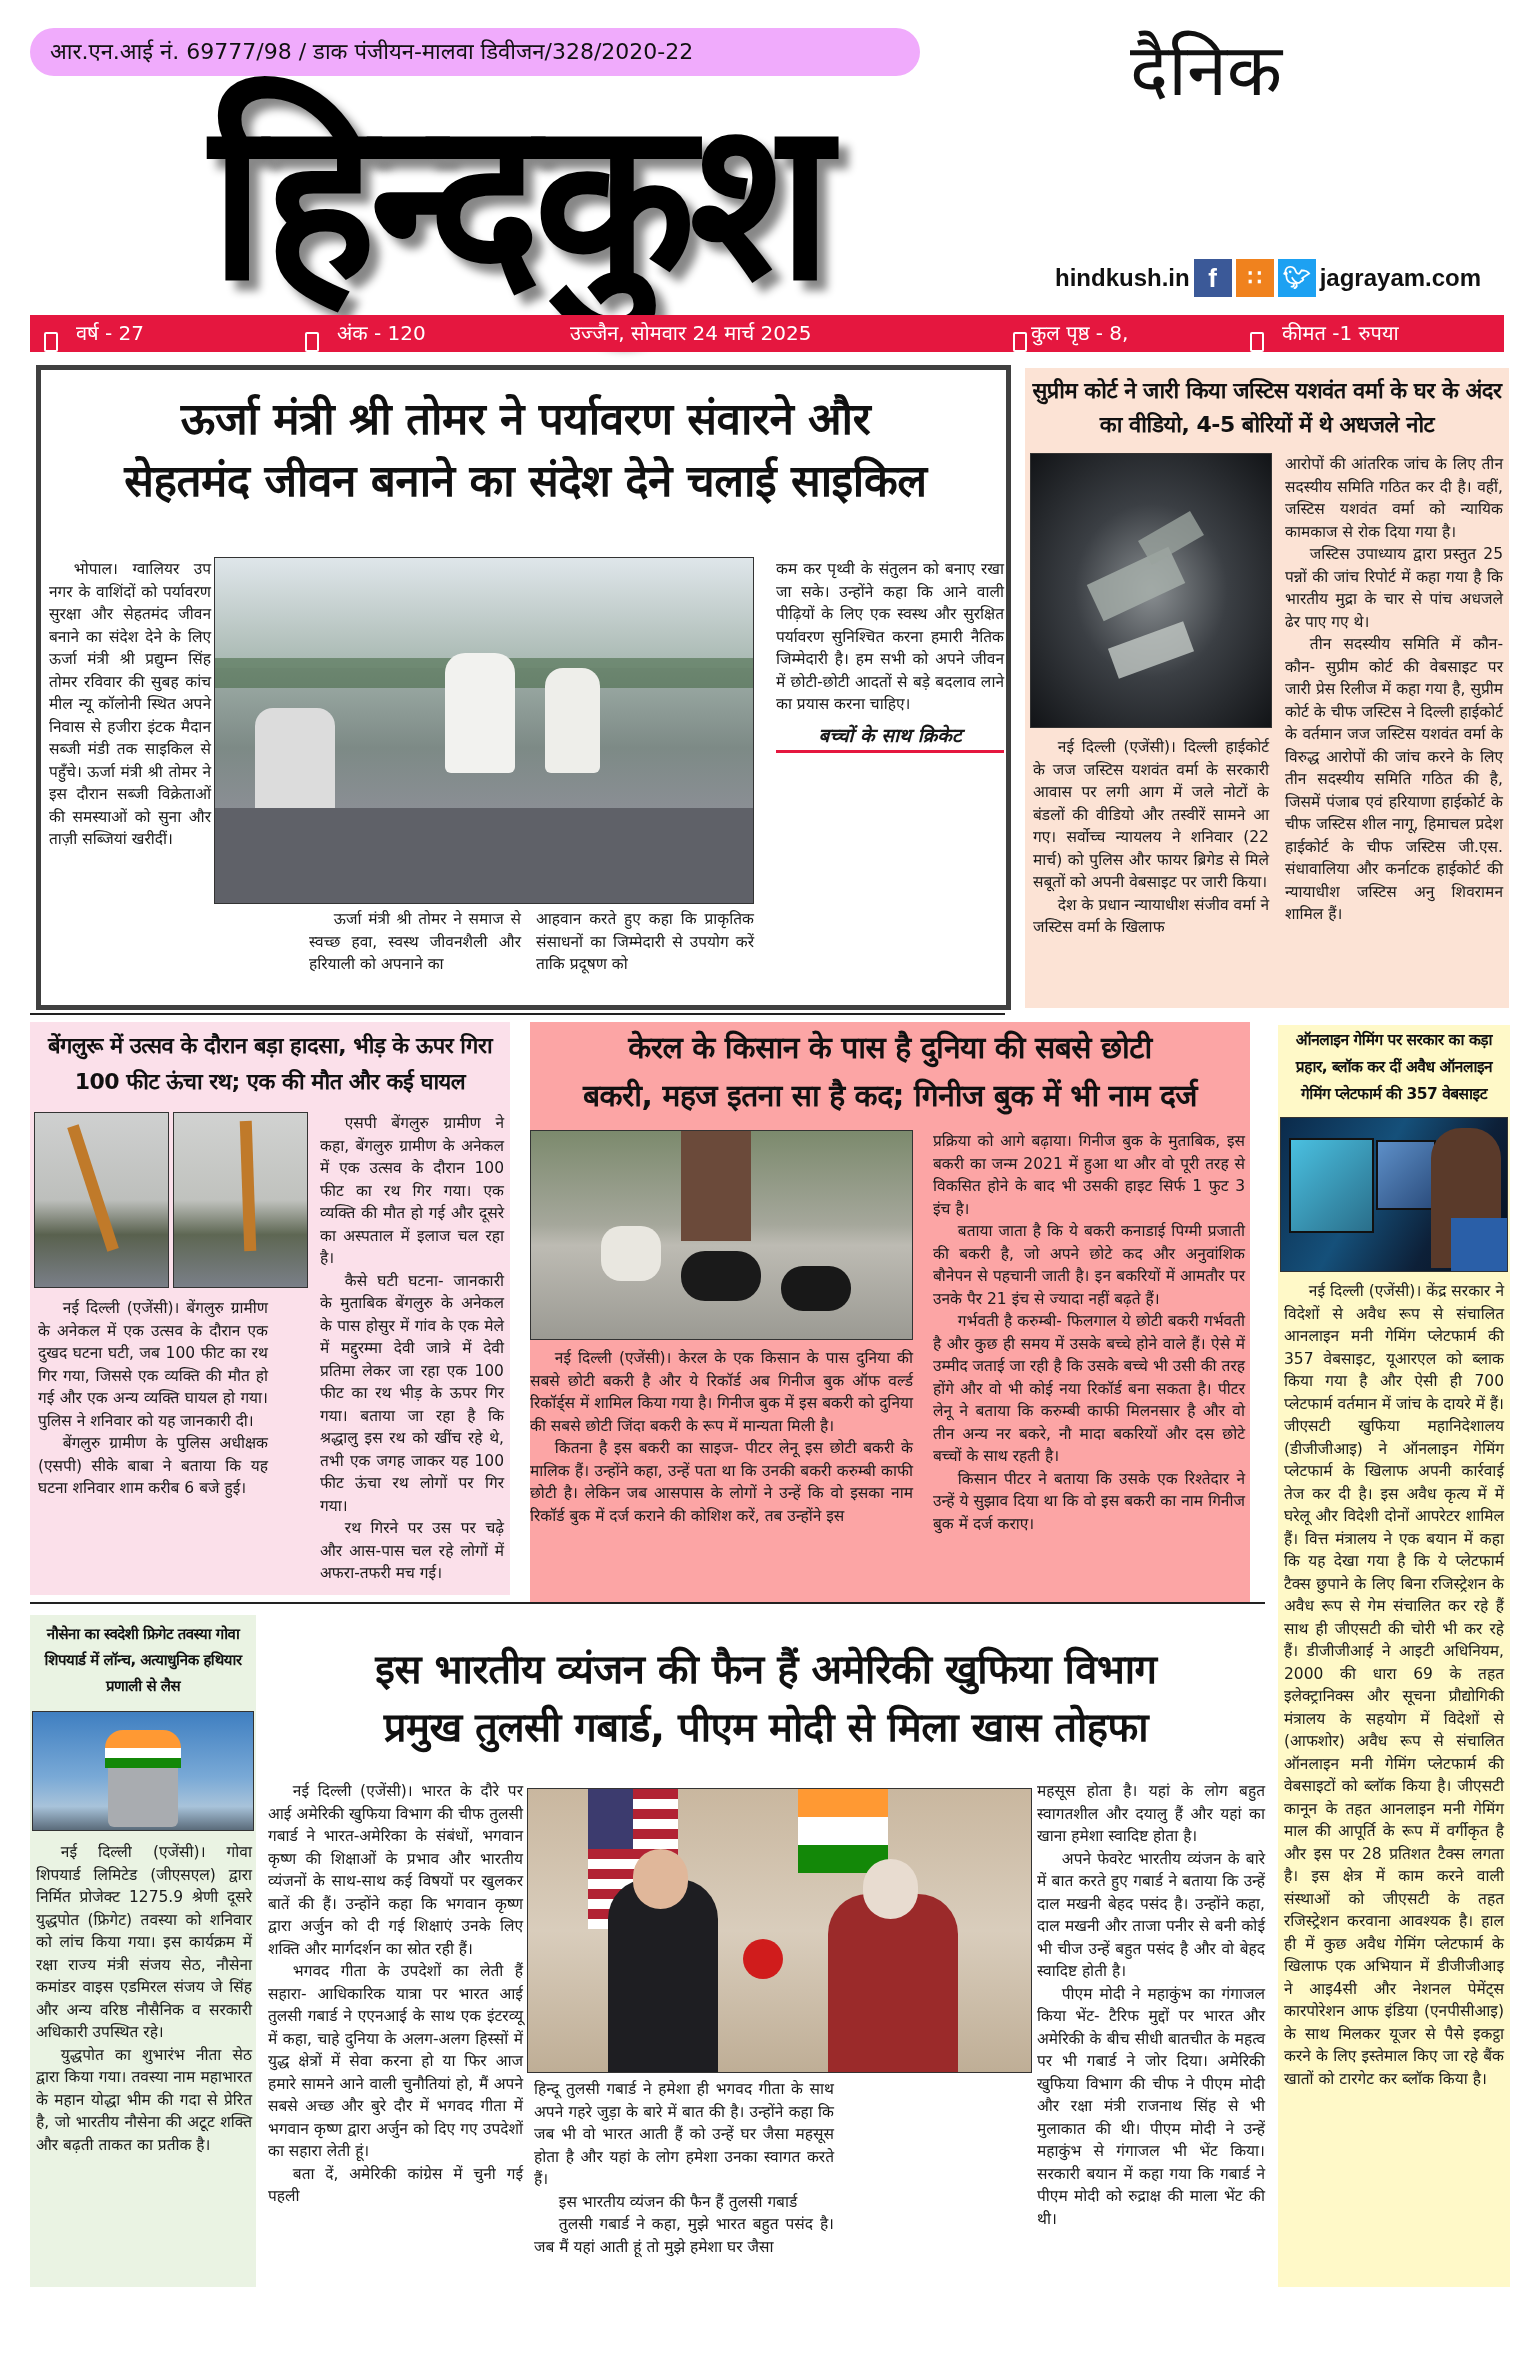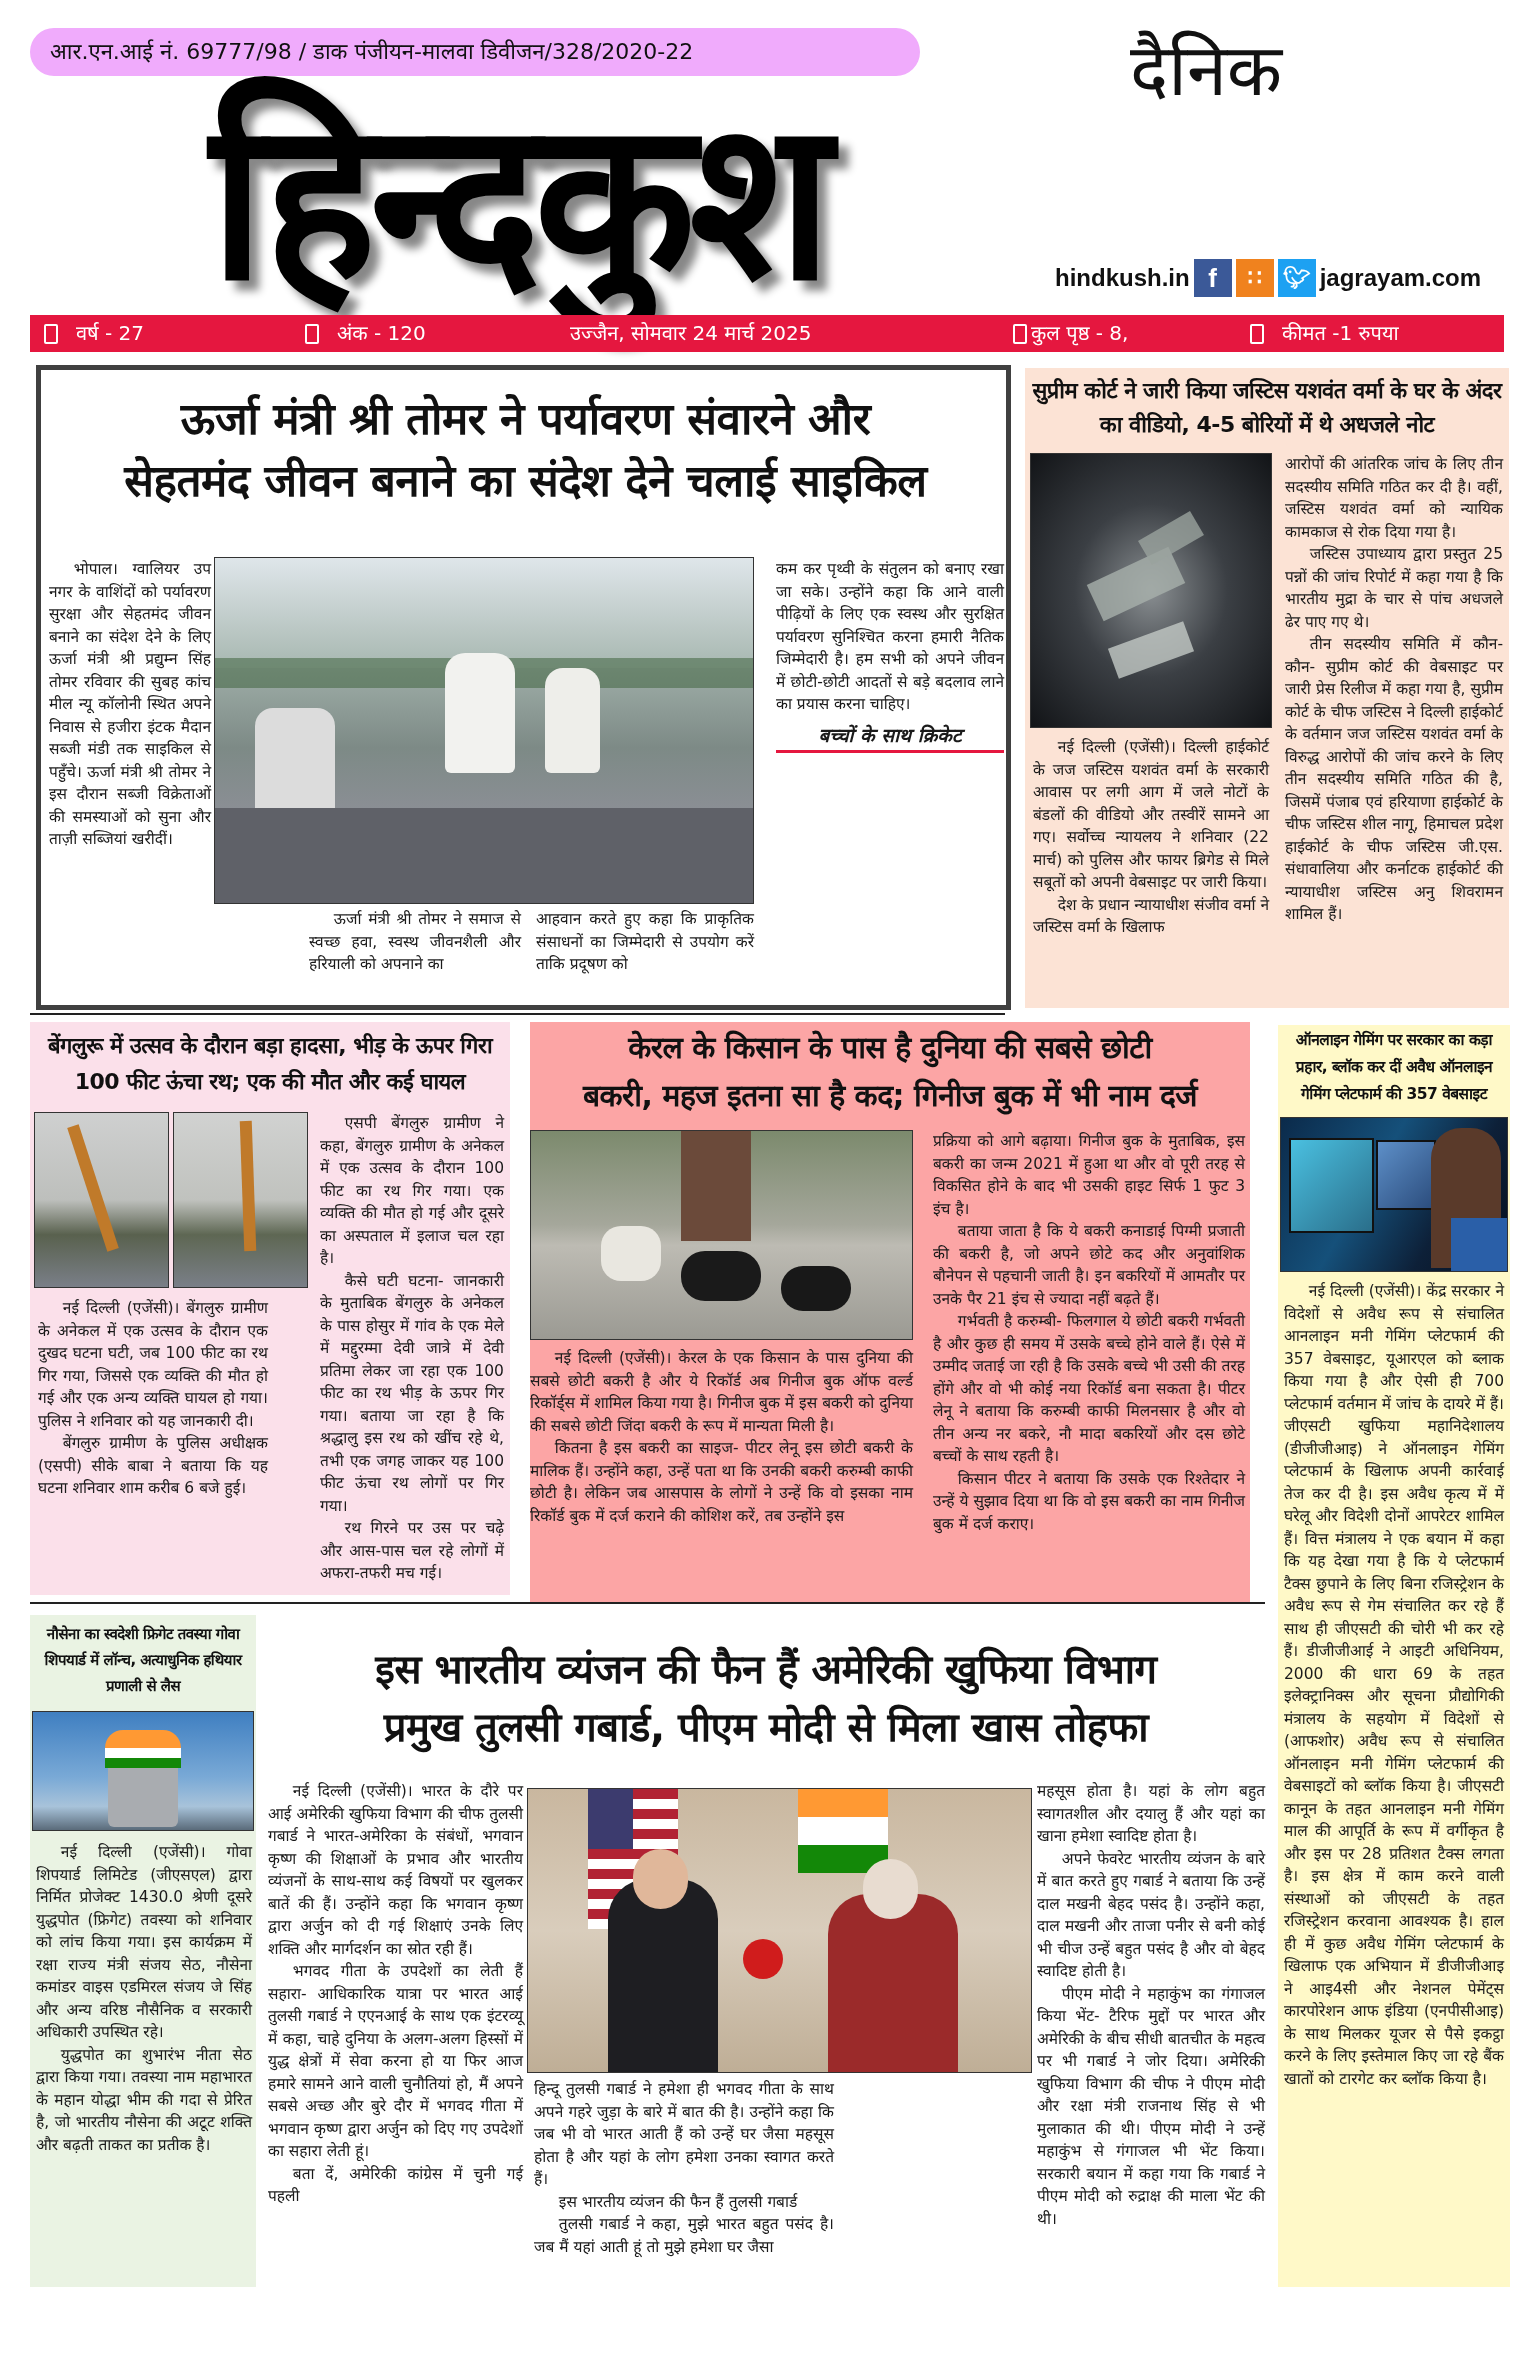--- a/index.html
+++ b/index.html
@@ -10,21 +10,21 @@
 .txt p{text-indent:1.6em}
 .hd{font-family:"DejaVu Sans",sans-serif;font-weight:bold;text-align:center;color:#111;letter-spacing:-0.5px}
 .ph{position:absolute;overflow:hidden;border:1px solid #333}
 
 #reg{left:30px;top:28px;width:890px;height:48px;background:#f0abfc;border-radius:24px;font-size:22px;line-height:48px;padding-left:20px;color:#111}
 #logo{left:210px;top:80px;width:1180px;height:240px;font-family:"DejaVu Serif",serif;font-weight:900;font-size:210px;line-height:240px;color:#000;text-shadow:10px 10px 8px #888;letter-spacing:-6px;transform:scaleY(1.05)}
 #dainik{left:1130px;top:30px;font-family:"DejaVu Serif",serif;font-size:72px;line-height:80px;color:#111}
 #links{left:1055px;top:258px;height:40px;display:flex;align-items:center;gap:4px;font-size:24px;font-weight:bold;font-family:"Liberation Sans",sans-serif}
 .soc{width:38px;height:38px;display:flex;align-items:center;justify-content:center;color:#fff;font-weight:bold;font-size:26px}
 #band{left:30px;top:315px;width:1474px;height:37px;background:#e5173f;color:#fff;font-size:20px;line-height:37px;display:flex}
-#band .it{position:absolute;display:flex;align-items:center;gap:18px}
+#band .it{position:absolute;display:flex;align-items:flex-end;gap:18px}
 .chk{width:14px;height:20px;border:2.5px solid #fff;border-radius:2px;display:inline-block}
 
 #lead{left:36px;top:365px;width:975px;height:645px;border:5px solid #404040}
 
 #just{left:1025px;top:368px;width:484px;height:640px;background:#fce3d5}
 
 #beng{left:30px;top:1022px;width:480px;height:573px;background:#fbe0ea}
 
 #ker{left:530px;top:1022px;width:720px;height:580px;background:#fca5a5}
 
@@ -177,21 +177,21 @@
 
 <div id="navy" class="abs">
   <div class="hd abs" style="left:4px;top:6px;width:218px;font-size:15px;line-height:26px">नौसेना का स्वदेशी फ्रिगेट तवस्या गोवा शिपयार्ड में लॉन्च, अत्याधुनिक हथियार प्रणाली से लैस</div>
   <div class="ph" style="left:2px;top:96px;width:222px;height:120px;background:linear-gradient(180deg,#3f7fc1 0%,#79a9d6 55%,#a8c3da 80%,#5a6b7a 100%)">
     <div class="abs" style="left:75px;top:20px;width:70px;height:95px;background:#a9acb0;border-radius:35px 35px 6px 6px"></div>
     <div class="abs" style="left:72px;top:18px;width:76px;height:18px;background:#ff9933;border-radius:38px 38px 0 0"></div>
     <div class="abs" style="left:72px;top:36px;width:76px;height:10px;background:#fff"></div>
     <div class="abs" style="left:72px;top:46px;width:76px;height:10px;background:#138808"></div>
   </div>
   <div class="abs txt" style="left:6px;top:226px;width:216px">
-    <p>नई दिल्ली (एजेंसी)। गोवा शिपयार्ड लिमिटेड (जीएसएल) द्वारा निर्मित प्रोजेक्ट 1430.0 श्रेणी दूसरे युद्धपोत (फ्रिगेट) तवस्या को शनिवार को लांच किया गया। इस कार्यक्रम में रक्षा राज्य मंत्री संजय सेठ, नौसेना कमांडर वाइस एडमिरल संजय जे सिंह और अन्य वरिष्ठ नौसैनिक व सरकारी अधिकारी उपस्थित रहे।</p>
+    <p>नई दिल्ली (एजेंसी)। गोवा शिपयार्ड लिमिटेड (जीएसएल) द्वारा निर्मित प्रोजेक्ट 1275.9 श्रेणी दूसरे युद्धपोत (फ्रिगेट) तवस्या को शनिवार को लांच किया गया। इस कार्यक्रम में रक्षा राज्य मंत्री संजय सेठ, नौसेना कमांडर वाइस एडमिरल संजय जे सिंह और अन्य वरिष्ठ नौसैनिक व सरकारी अधिकारी उपस्थित रहे।</p>
     <p>युद्धपोत का शुभारंभ नीता सेठ द्वारा किया गया। तवस्या नाम महाभारत के महान योद्धा भीम की गदा से प्रेरित है, जो भारतीय नौसेना की अटूट शक्ति और बढ़ती ताकत का प्रतीक है।</p>
   </div>
 </div>
 
 <div id="gab" class="abs">
   <div class="hd abs" style="left:0;top:20px;width:1008px;font-size:40px;line-height:58px">
     <div>इस भारतीय व्यंजन की फैन हैं अमेरिकी खुफिया विभाग</div>
     <div>प्रमुख तुलसी गबार्ड, पीएम मोदी से मिला खास तोहफा</div>
   </div>
   <div class="abs txt" style="left:6px;top:160px;width:255px">

